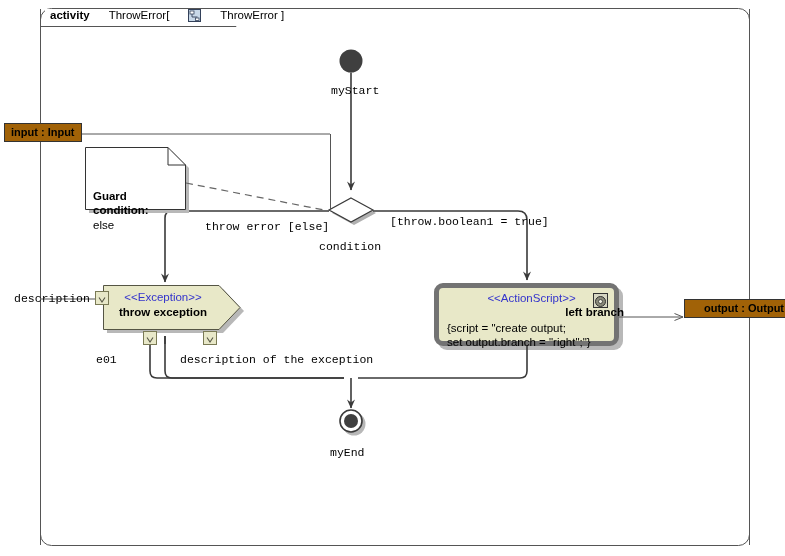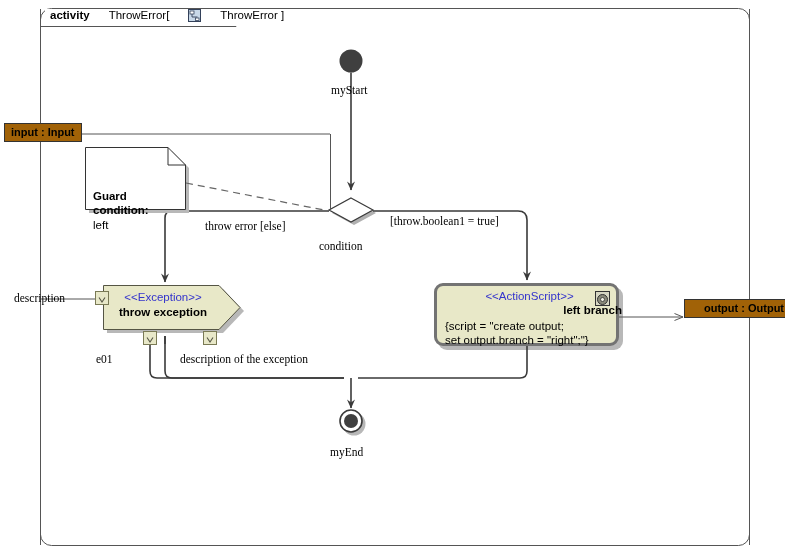--- a/index.html
+++ b/index.html
@@ -12,21 +12,21 @@
     overflow: hidden;
     position: relative;
   }
   #canvas {
     position: absolute;
     left: 0; top: 0;
     width: 785px; height: 556px;
   }
   .lbl {
     position: absolute;
-    font-family: Liberation Serif, serif;
+    font-family: Liberation Mono, monospace;
     font-size: 11.5px;
     color: #000000;
     white-space: nowrap;
     line-height: 1.15;
   }
   
   #frame-title {
     position: absolute;
     left: 45px; top: 9px;
     height: 17px;
@@ -96,21 +96,21 @@
     border: 1px solid #7a7a55;
     z-index: 6;
     box-sizing: border-box;
   }
   
   #action-node {
     position: absolute;
     left: 434px; top: 283px;
     width: 185px; height: 63px;
     background: #e8e8c8;
-    border: 3px solid #737373;
+    border: 5px solid #737373;
     border-radius: 9px;
     z-index: 4;
     box-sizing: border-box;
   }
   #action-node .stereo {
     position: absolute; left: 0; top: 4px; width: 185px;
     text-align: center; font-size: 11.5px; color: #3333cc;
   }
   #action-node .name {
     position: absolute; left: 0; top: 18px; width: 185px;
@@ -210,21 +210,21 @@
   </span>
   <span>ThrowError ]</span>
 </div>
 
 <div class="param-pin" style="left:4px; top:123px;">input : Input</div>
 <div class="param-pin" style="left:684px; top:299px;padding-left:19px;">output : Output</div>
 
 <div id="note">
   <div class="note-text">
     <span class="note-title">Guard condition:</span>
-    <span class="note-body">left</span>
+    <span class="note-body">else</span>
   </div>
 </div>
 
 <div id="exception-node">
   <div class="ex-text">
     <span class="stereo">&lt;&lt;Exception&gt;&gt;</span>
     <span class="name">throw exception</span>
   </div>
 </div>
 <div class="ex-pin" style="left:95px; top:291px;">

